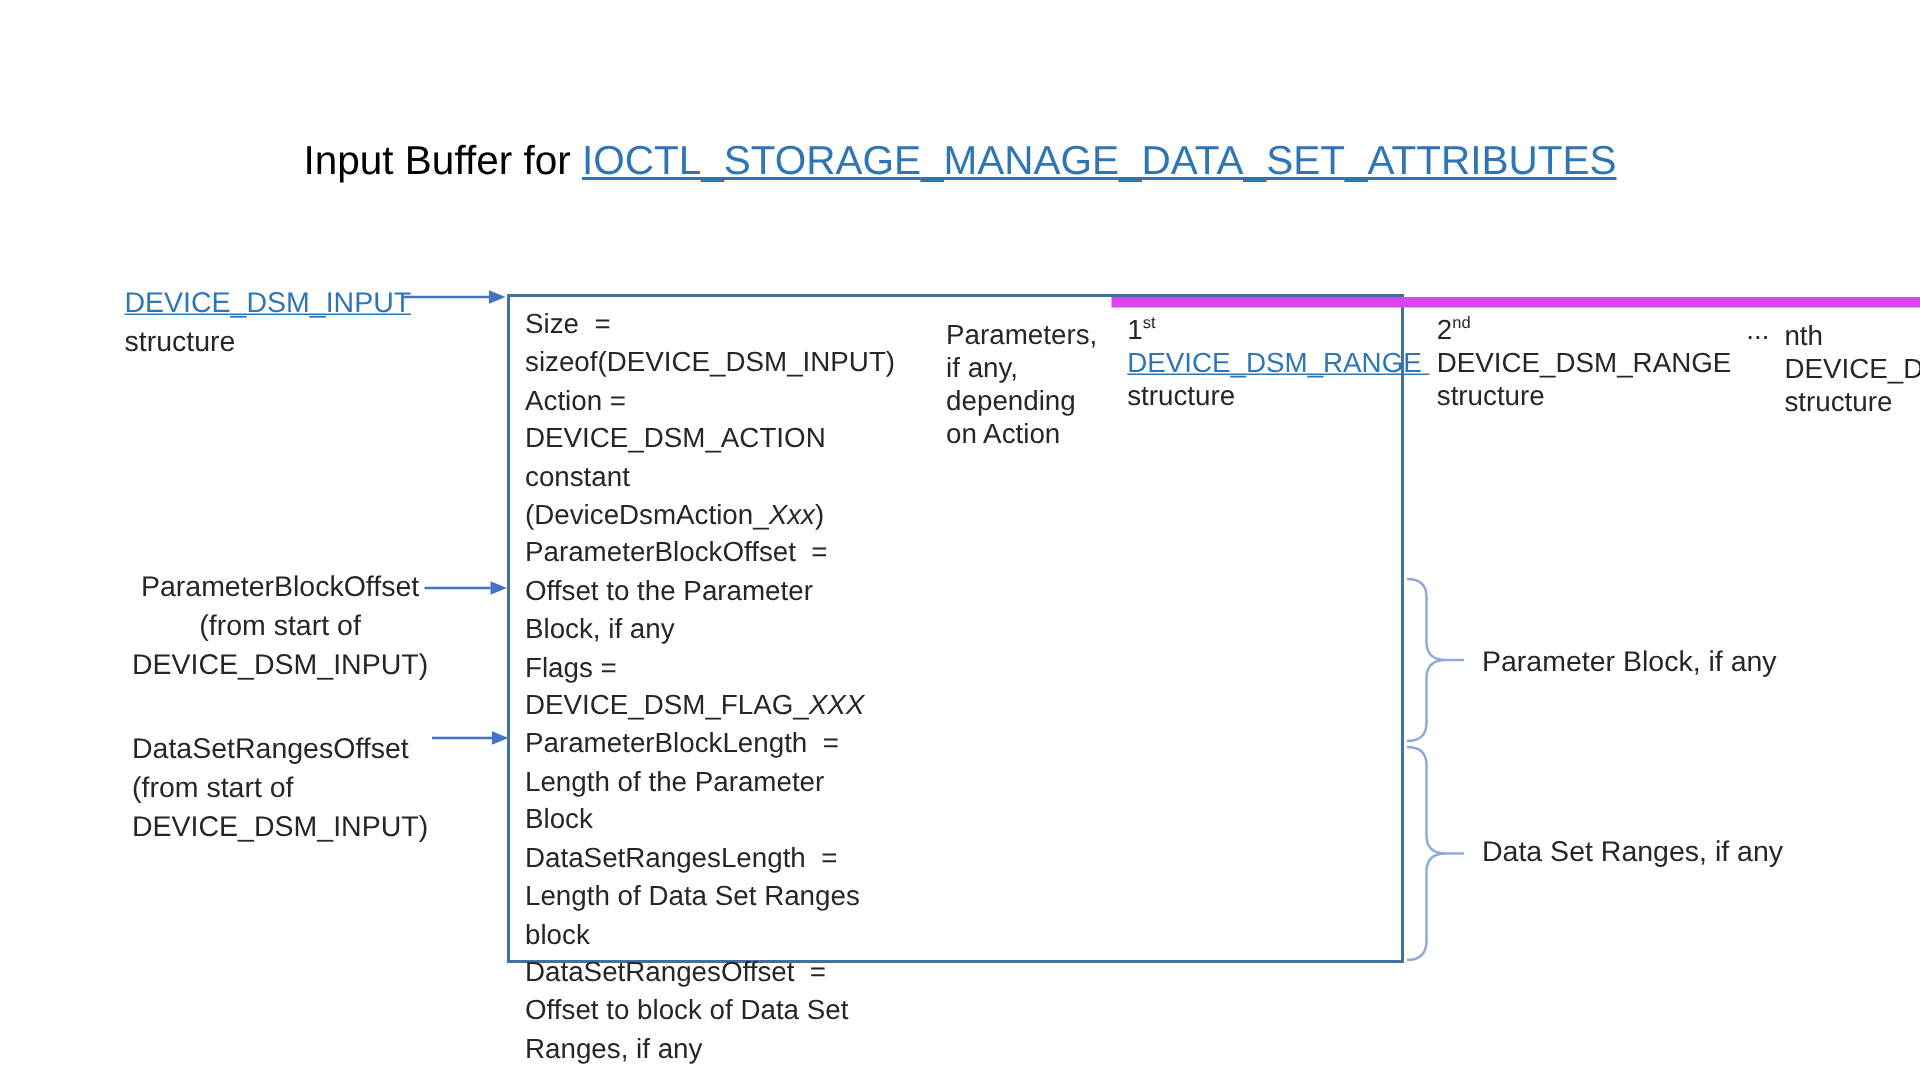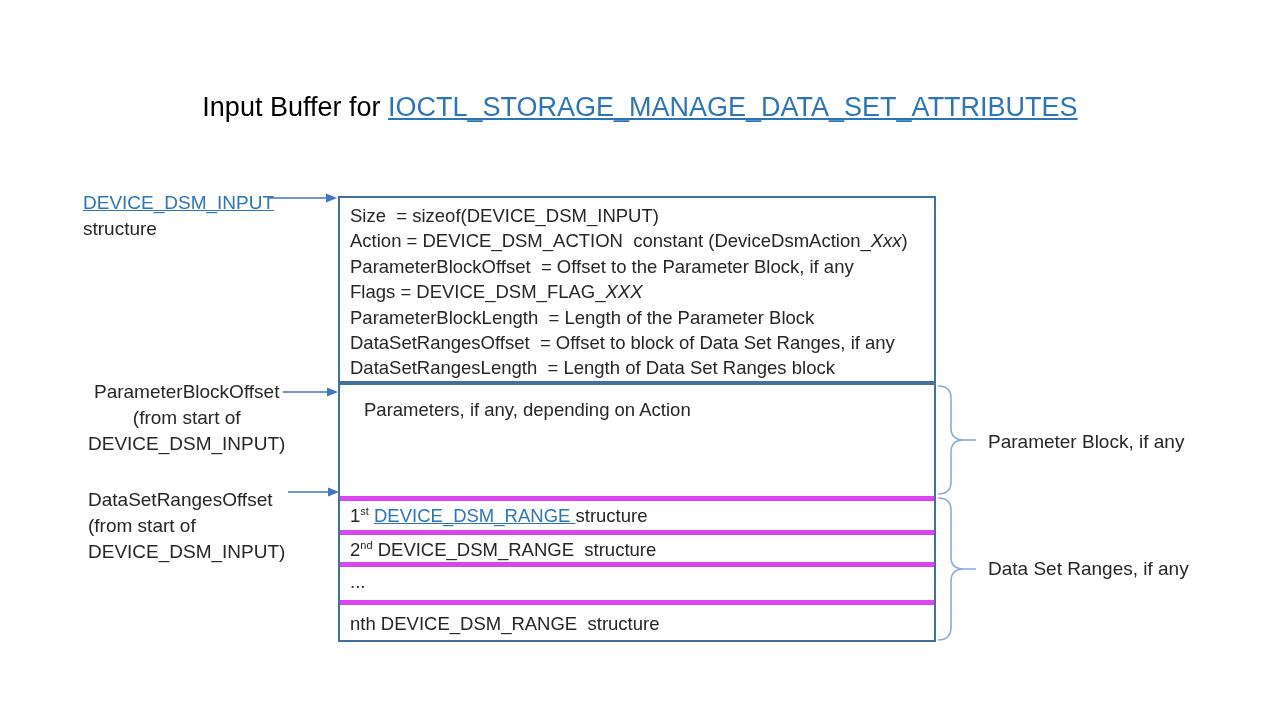--- a/index.html
+++ b/index.html
@@ -33,38 +33,38 @@
   #lbl-pbo { left: 88px; top: 379px; text-align: center; }
   #lbl-dsro { left: 88px; top: 487px; }
 
   
   #buffer-box {
     left: 338px; top: 196px;
     width: 598px; height: 446px;
     border: 2px solid #41719C;
     background: #ffffff;
     display: flex;
-    flex-direction: column;
+    flex-direction: row;
     font-size: 18.5px;
   }
   #header-section {
     height: 183px;
     padding: 5px 10px 0 10px;
     line-height: 25.4px;
   }
   #header-divider {
     height: 4px;
     background: #41719C;
     flex: none;
   }
   #parameters-section {
     height: 111px;
     padding: 14px 10px 0 24px;
   }
-  .range-row { border-top: 5px solid #d946ef; padding-left: 10px; }
+  .range-row { border-top: 7px solid #d946ef; padding-left: 10px; }
   #range-row-1 { height: 34px; padding-top: 4px; }
   #range-row-2 { height: 32px; padding-top: 4px; }
   #range-row-3 { height: 38px; padding-top: 4px; }
   #range-row-4 { height: 40px; padding-top: 8px; }
   sup { font-size: 11px; vertical-align: super; line-height: 0; }
   em { font-style: italic; }
 
   
   .brace-label { font-size: 19px; color: #262626; white-space: nowrap; }
   #lbl-param-block { left: 988px; top: 431px; }
@@ -110,22 +110,22 @@
 </svg>
 
 <div id="buffer-box" class="abs">
 
   <div id="header-section">
     <div class="pre"><span>Size  = sizeof(DEVICE_DSM_INPUT)</span><em></em><span></span></div>
     <div class="pre"><span>Action = DEVICE_DSM_ACTION  constant (DeviceDsmAction_</span><em>Xxx</em><span>)</span></div>
     <div class="pre"><span>ParameterBlockOffset  = Offset to the Parameter Block, if any</span><em></em><span></span></div>
     <div class="pre"><span>Flags = DEVICE_DSM_FLAG_</span><em>XXX</em><span></span></div>
     <div class="pre"><span>ParameterBlockLength  = Length of the Parameter Block</span><em></em><span></span></div>
+    <div class="pre"><span>DataSetRangesLength  = Length of Data Set Ranges block</span><em></em><span></span></div>
     <div class="pre"><span>DataSetRangesOffset  = Offset to block of Data Set Ranges, if any</span><em></em><span></span></div>
-    <div class="pre"><span>DataSetRangesLength  = Length of Data Set Ranges block</span><em></em><span></span></div>
   </div>
 
   <div id="header-divider"></div>
 
   <div id="parameters-section">
     <span>Parameters, if any, depending on Action</span>
   </div>
 
   <div id="range-row-1" class="range-row">
     <span class="pre"><span>1</span><sup>st</sup> <span class="link pre">DEVICE_DSM_RANGE </span><span>structure</span></span>

